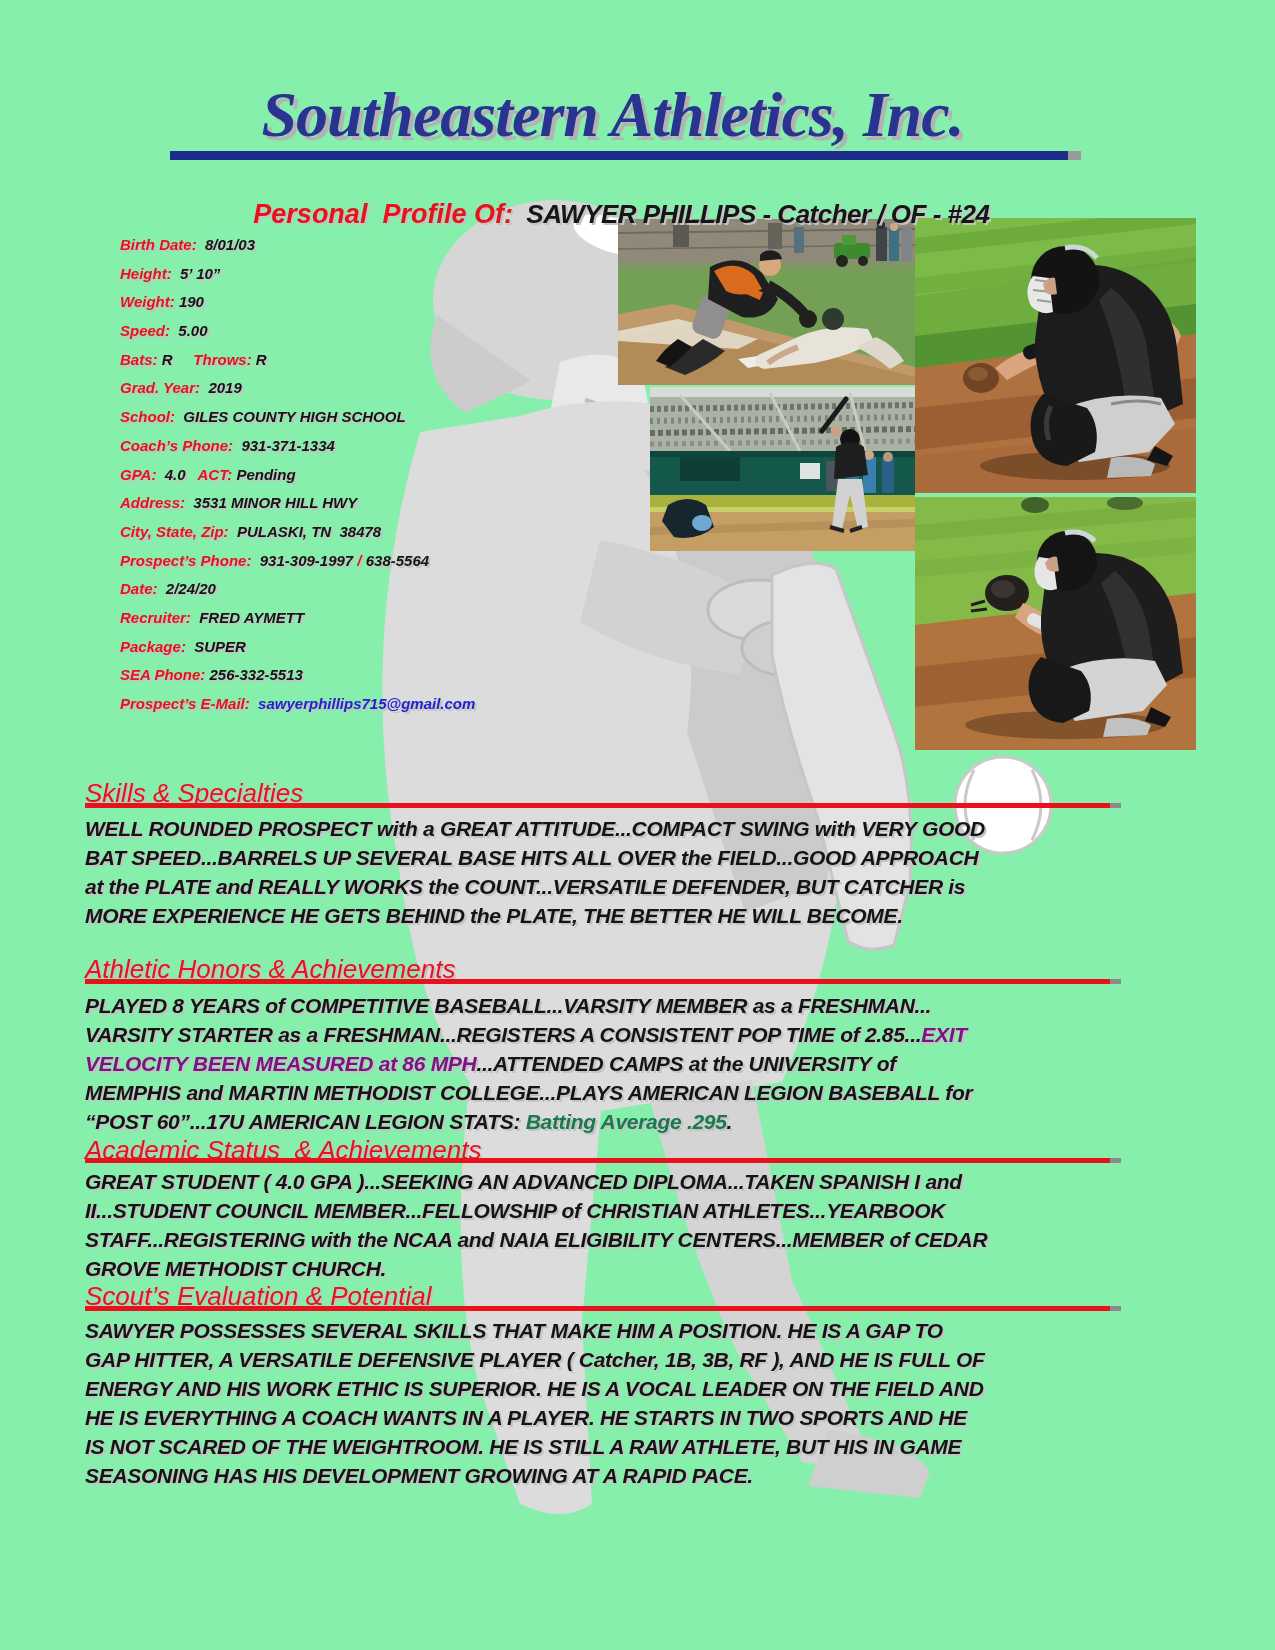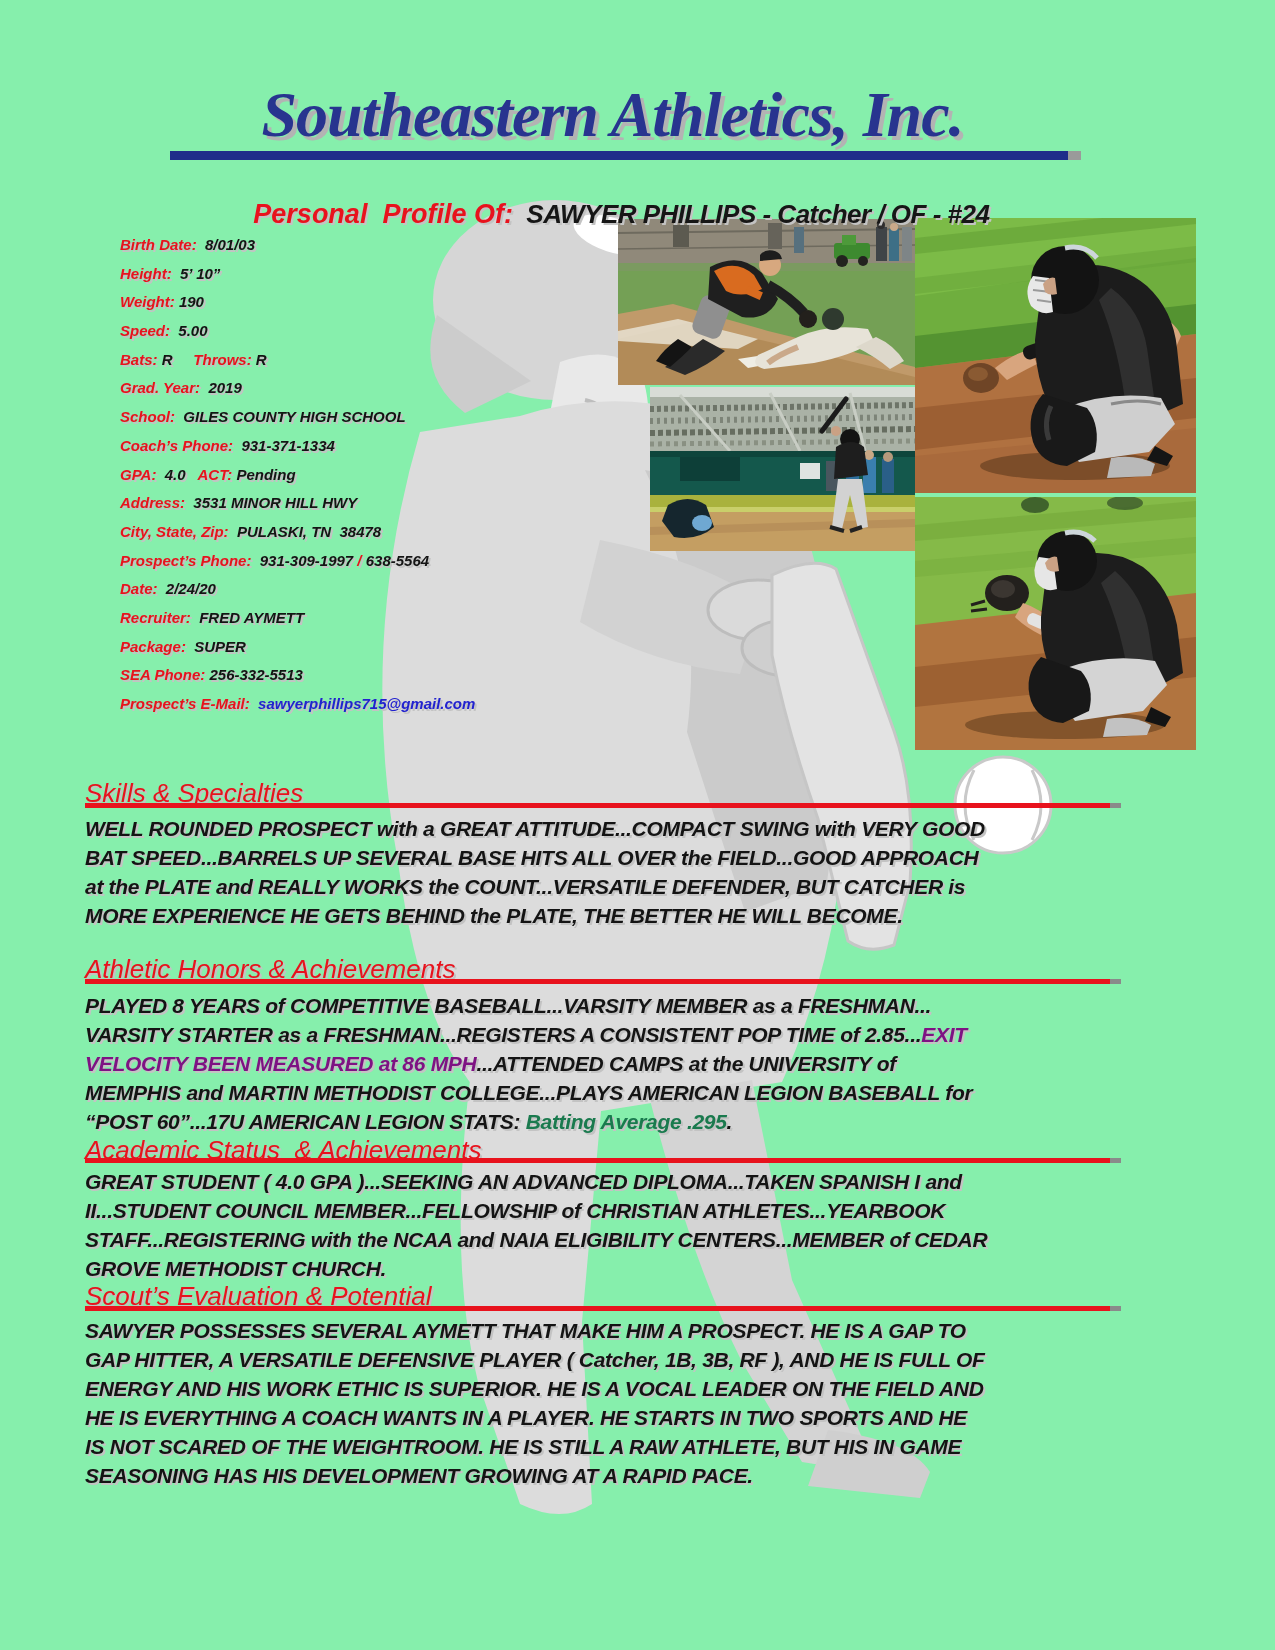--- a/index.html
+++ b/index.html
@@ -247,21 +247,21 @@
   <div class="abs sec-lines z3" style="left:85px;top:1167px;">
       <div class="tl"><span class="c-k">GREAT STUDENT ( 4.0 GPA )...SEEKING AN ADVANCED DIPLOMA...TAKEN SPANISH I and</span></div>
       <div class="tl"><span class="c-k">II...STUDENT COUNCIL MEMBER...FELLOWSHIP of CHRISTIAN ATHLETES...YEARBOOK</span></div>
       <div class="tl"><span class="c-k">STAFF...REGISTERING with the NCAA and NAIA ELIGIBILITY CENTERS...MEMBER of CEDAR</span></div>
       <div class="tl"><span class="c-k">GROVE METHODIST CHURCH.</span></div>
     </div>
 
   <div class="abs sec-head z3" style="top:1281px;">Scout’s Evaluation &amp; Potential</div>
   <div class="abs rule z3" style="top:1306px;"></div>
   <div class="abs sec-lines z3" style="left:85px;top:1316px;">
-      <div class="tl"><span class="c-k">SAWYER POSSESSES SEVERAL AYMETT THAT MAKE HIM A PROSPECT. HE IS A GAP TO</span></div>
+      <div class="tl"><span class="c-k">SAWYER POSSESSES SEVERAL SKILLS THAT MAKE HIM A POSITION. HE IS A GAP TO</span></div>
       <div class="tl"><span class="c-k">GAP HITTER, A VERSATILE DEFENSIVE PLAYER ( Catcher, 1B, 3B, RF ), AND HE IS FULL OF</span></div>
       <div class="tl"><span class="c-k">ENERGY AND HIS WORK ETHIC IS SUPERIOR. HE IS A VOCAL LEADER ON THE FIELD AND</span></div>
       <div class="tl"><span class="c-k">HE IS EVERYTHING A COACH WANTS IN A PLAYER. HE STARTS IN TWO SPORTS AND HE</span></div>
       <div class="tl"><span class="c-k">IS NOT SCARED OF THE WEIGHTROOM. HE IS STILL A RAW ATHLETE, BUT HIS IN GAME</span></div>
       <div class="tl"><span class="c-k">SEASONING HAS HIS DEVELOPMENT GROWING AT A RAPID PACE.</span></div>
     </div>
 
 </div>
 
 </body></html>

